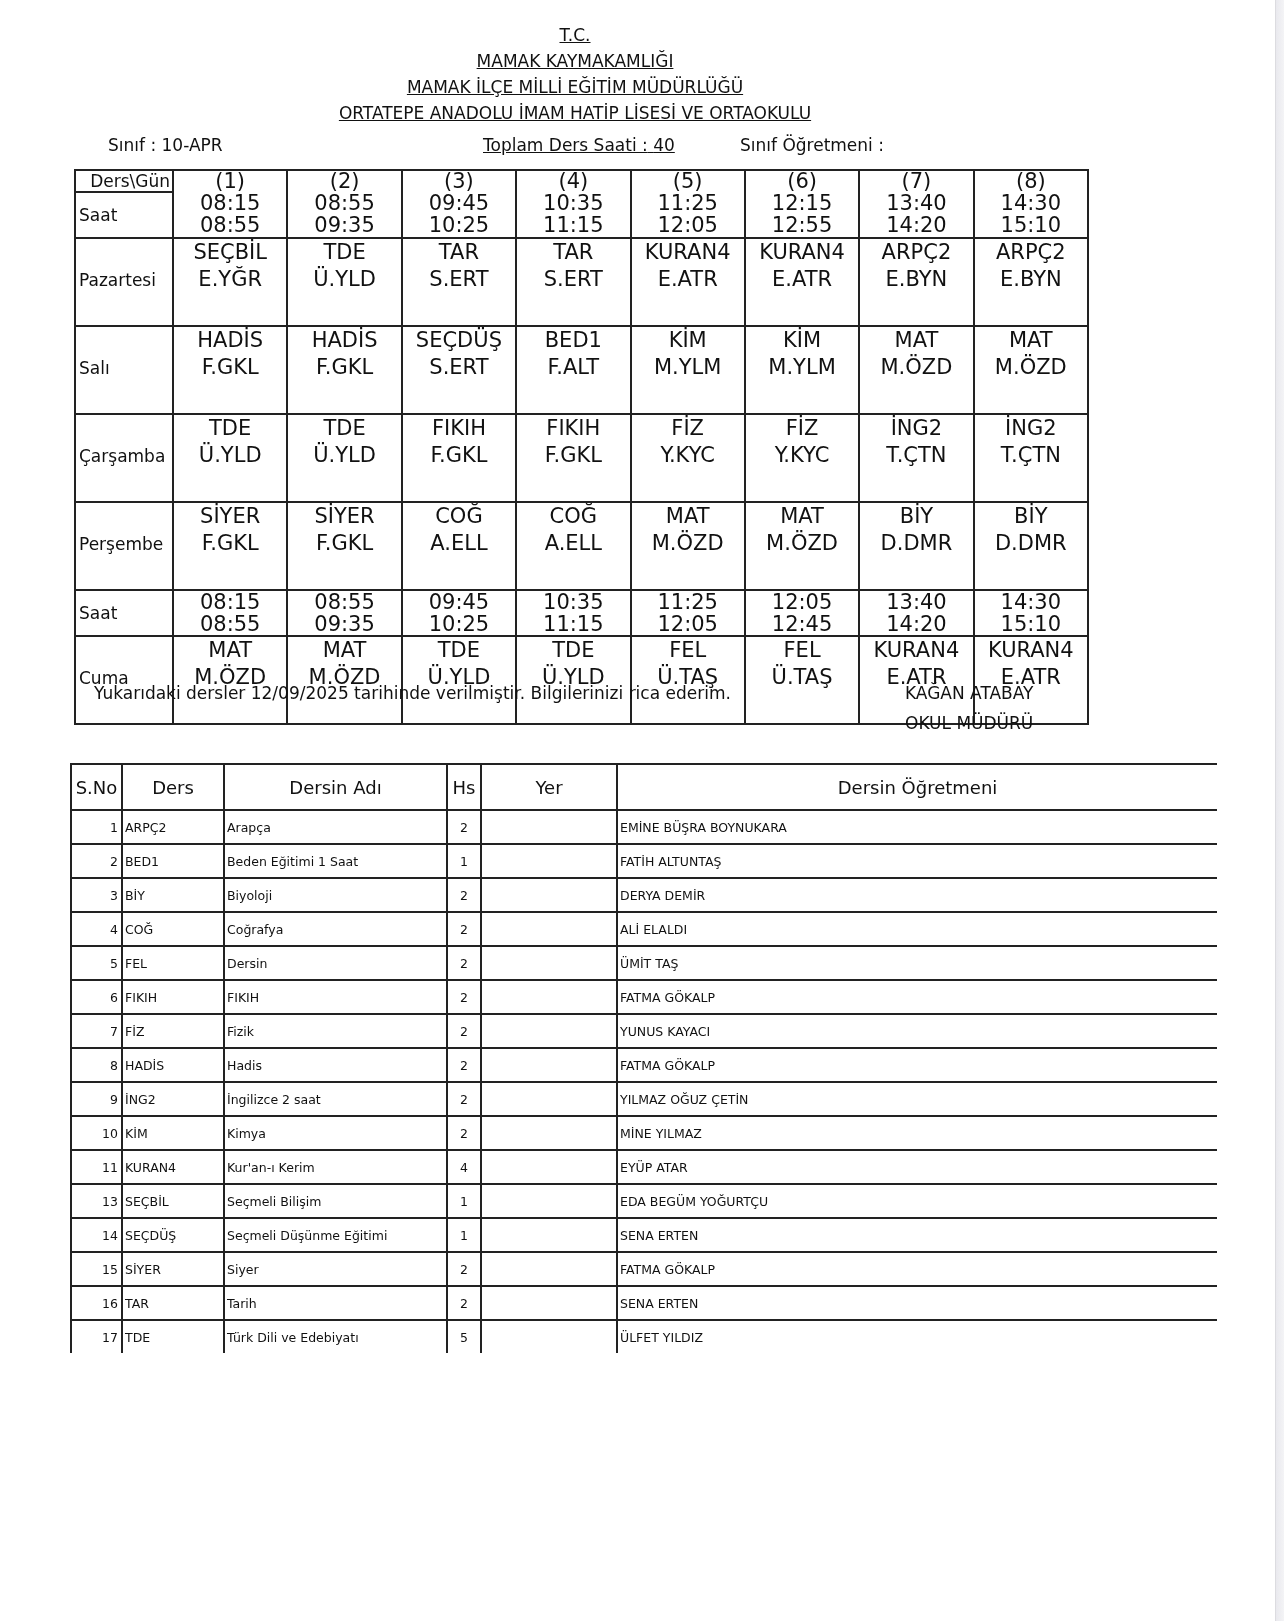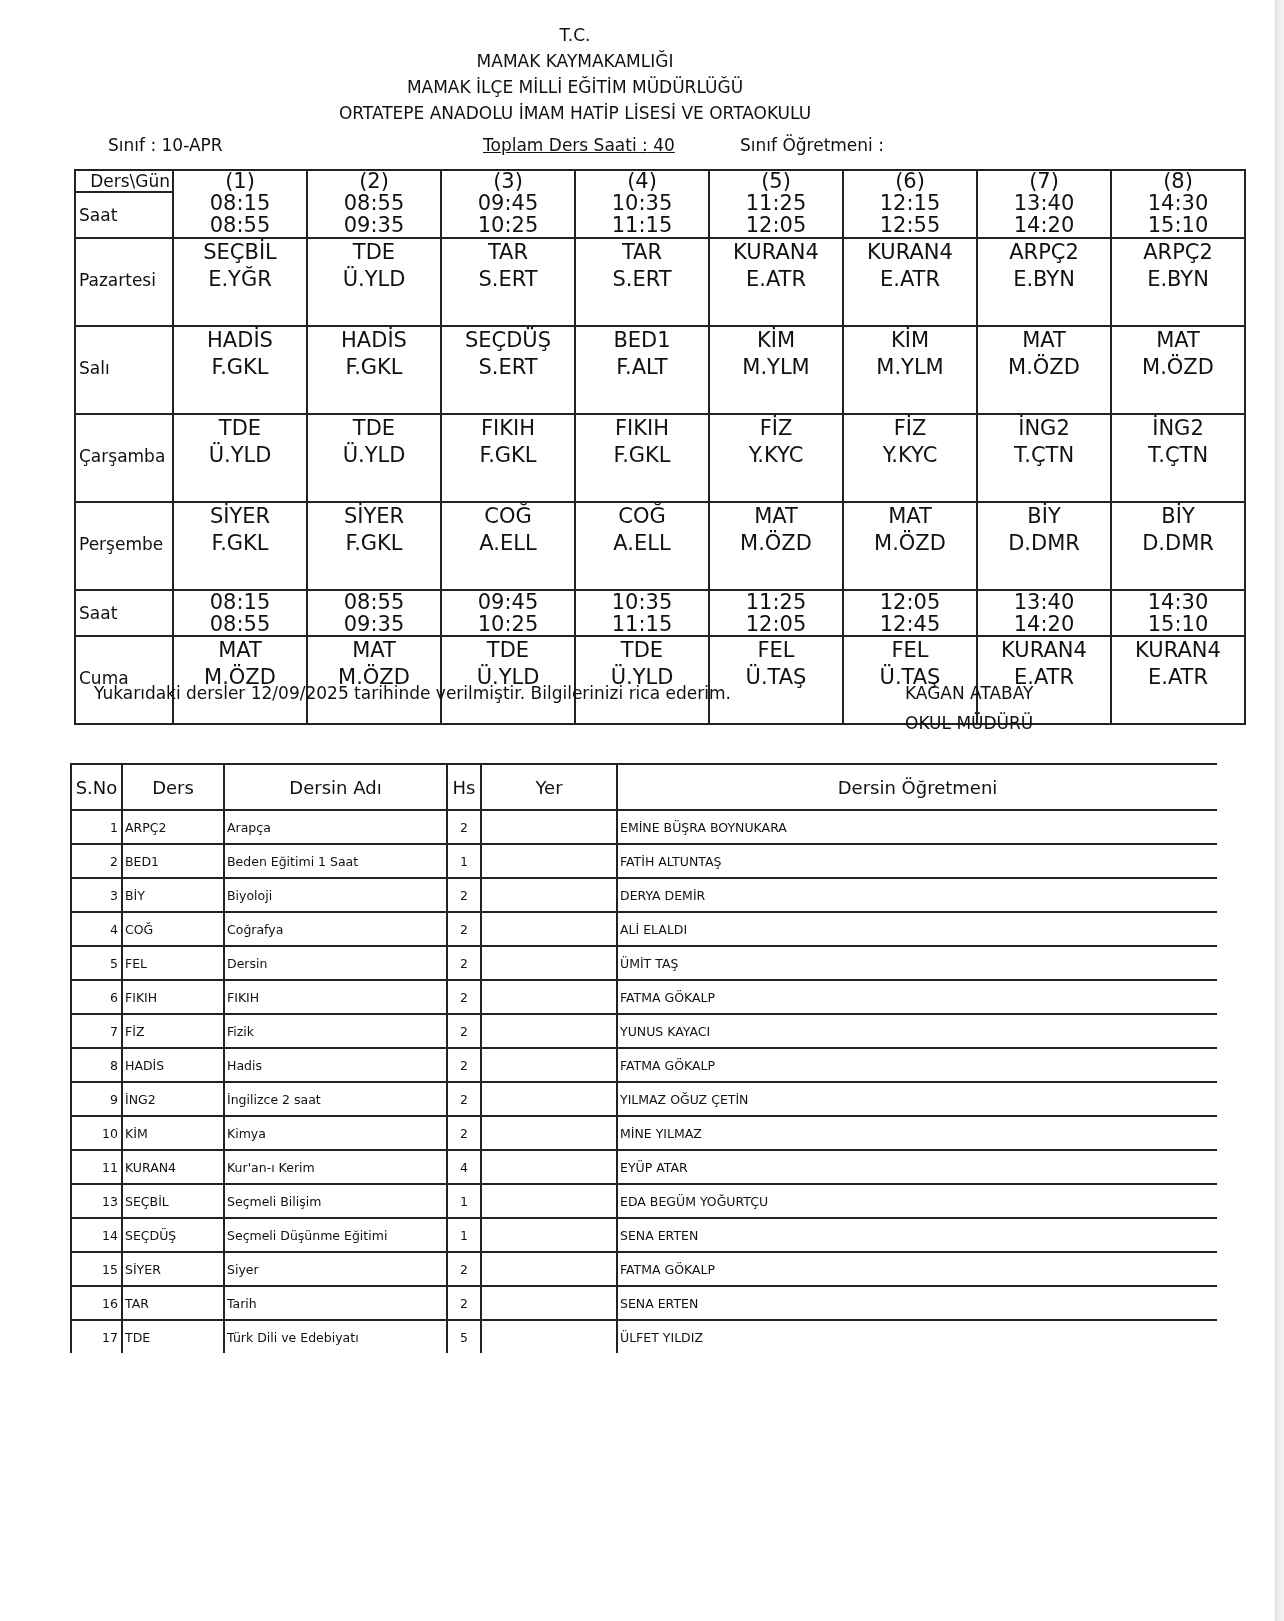--- a/index.html
+++ b/index.html
@@ -7,31 +7,31 @@
     width: 1284px; height: 1621px; position: relative; overflow: hidden;
     font-family: "DejaVu Sans", sans-serif; color: #111;
   }
   .edge-strip {
     position: absolute; right: 0; top: 0; width: 8px; height: 1621px;
     background: linear-gradient(to right, #e9e9ee, #f4f4f6);
     border-left: 1px solid #dcdce0;
   }
   .header {
     position: absolute; left: 0; top: 22px; width: 1150px; text-align: center;
-    font-size: 17px; line-height: 26px;
+    font-size: 17px; line-height: 26px; text-decoration: underline;
   }
   .header div { white-space: nowrap; }
   .meta { position: absolute; top: 135px; font-size: 17px; white-space: nowrap; }
   .meta-class { left: 108px; }
   .meta-total { left: 483px; text-decoration: underline; }
   .meta-teacher { left: 740px; }
 
   
   table.sched {
-    position: absolute; left: 74px; top: 169px; width: 1172px;
+    position: absolute; left: 74px; top: 169px; width: 1015px;
     border-collapse: collapse; table-layout: fixed;
     font-size: 21px;
   }
   table.sched td {
     border: 2px solid #222; padding: 0; text-align: center; vertical-align: top;
     line-height: 22px; overflow: hidden;
   }
   table.sched td.lbl {
     text-align: left; font-size: 17px; padding-left: 3px; vertical-align: middle;
   }

